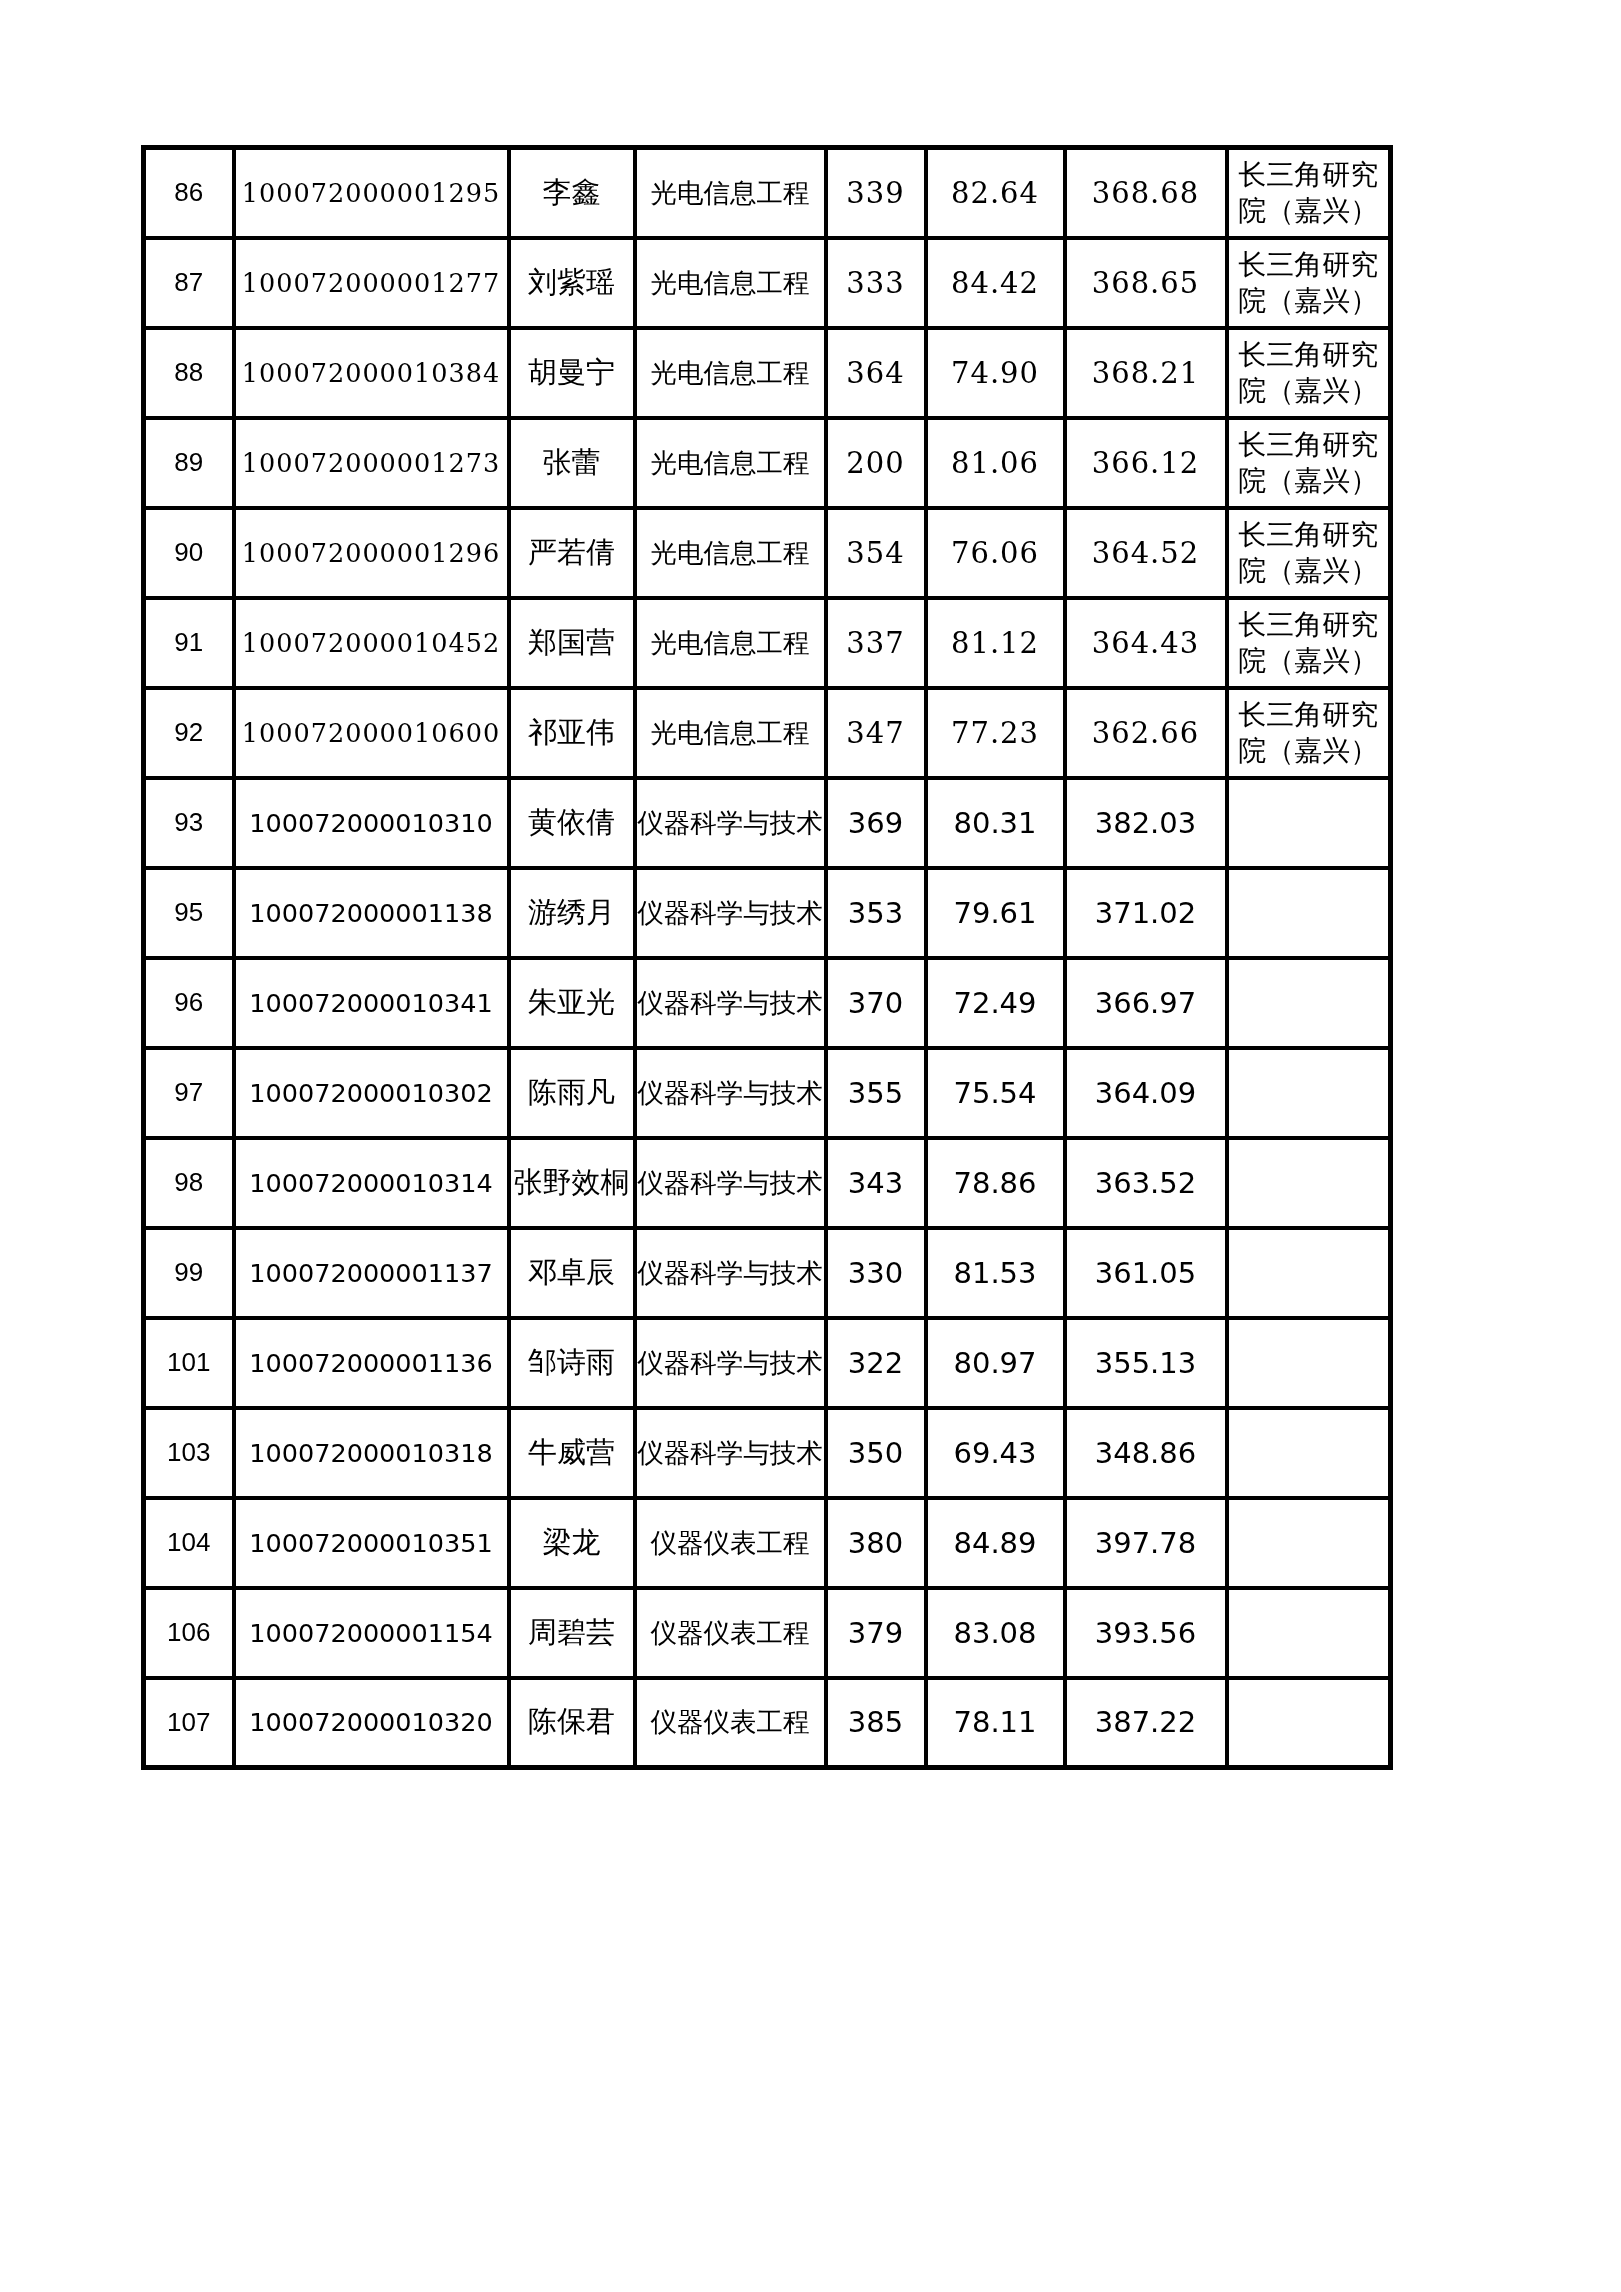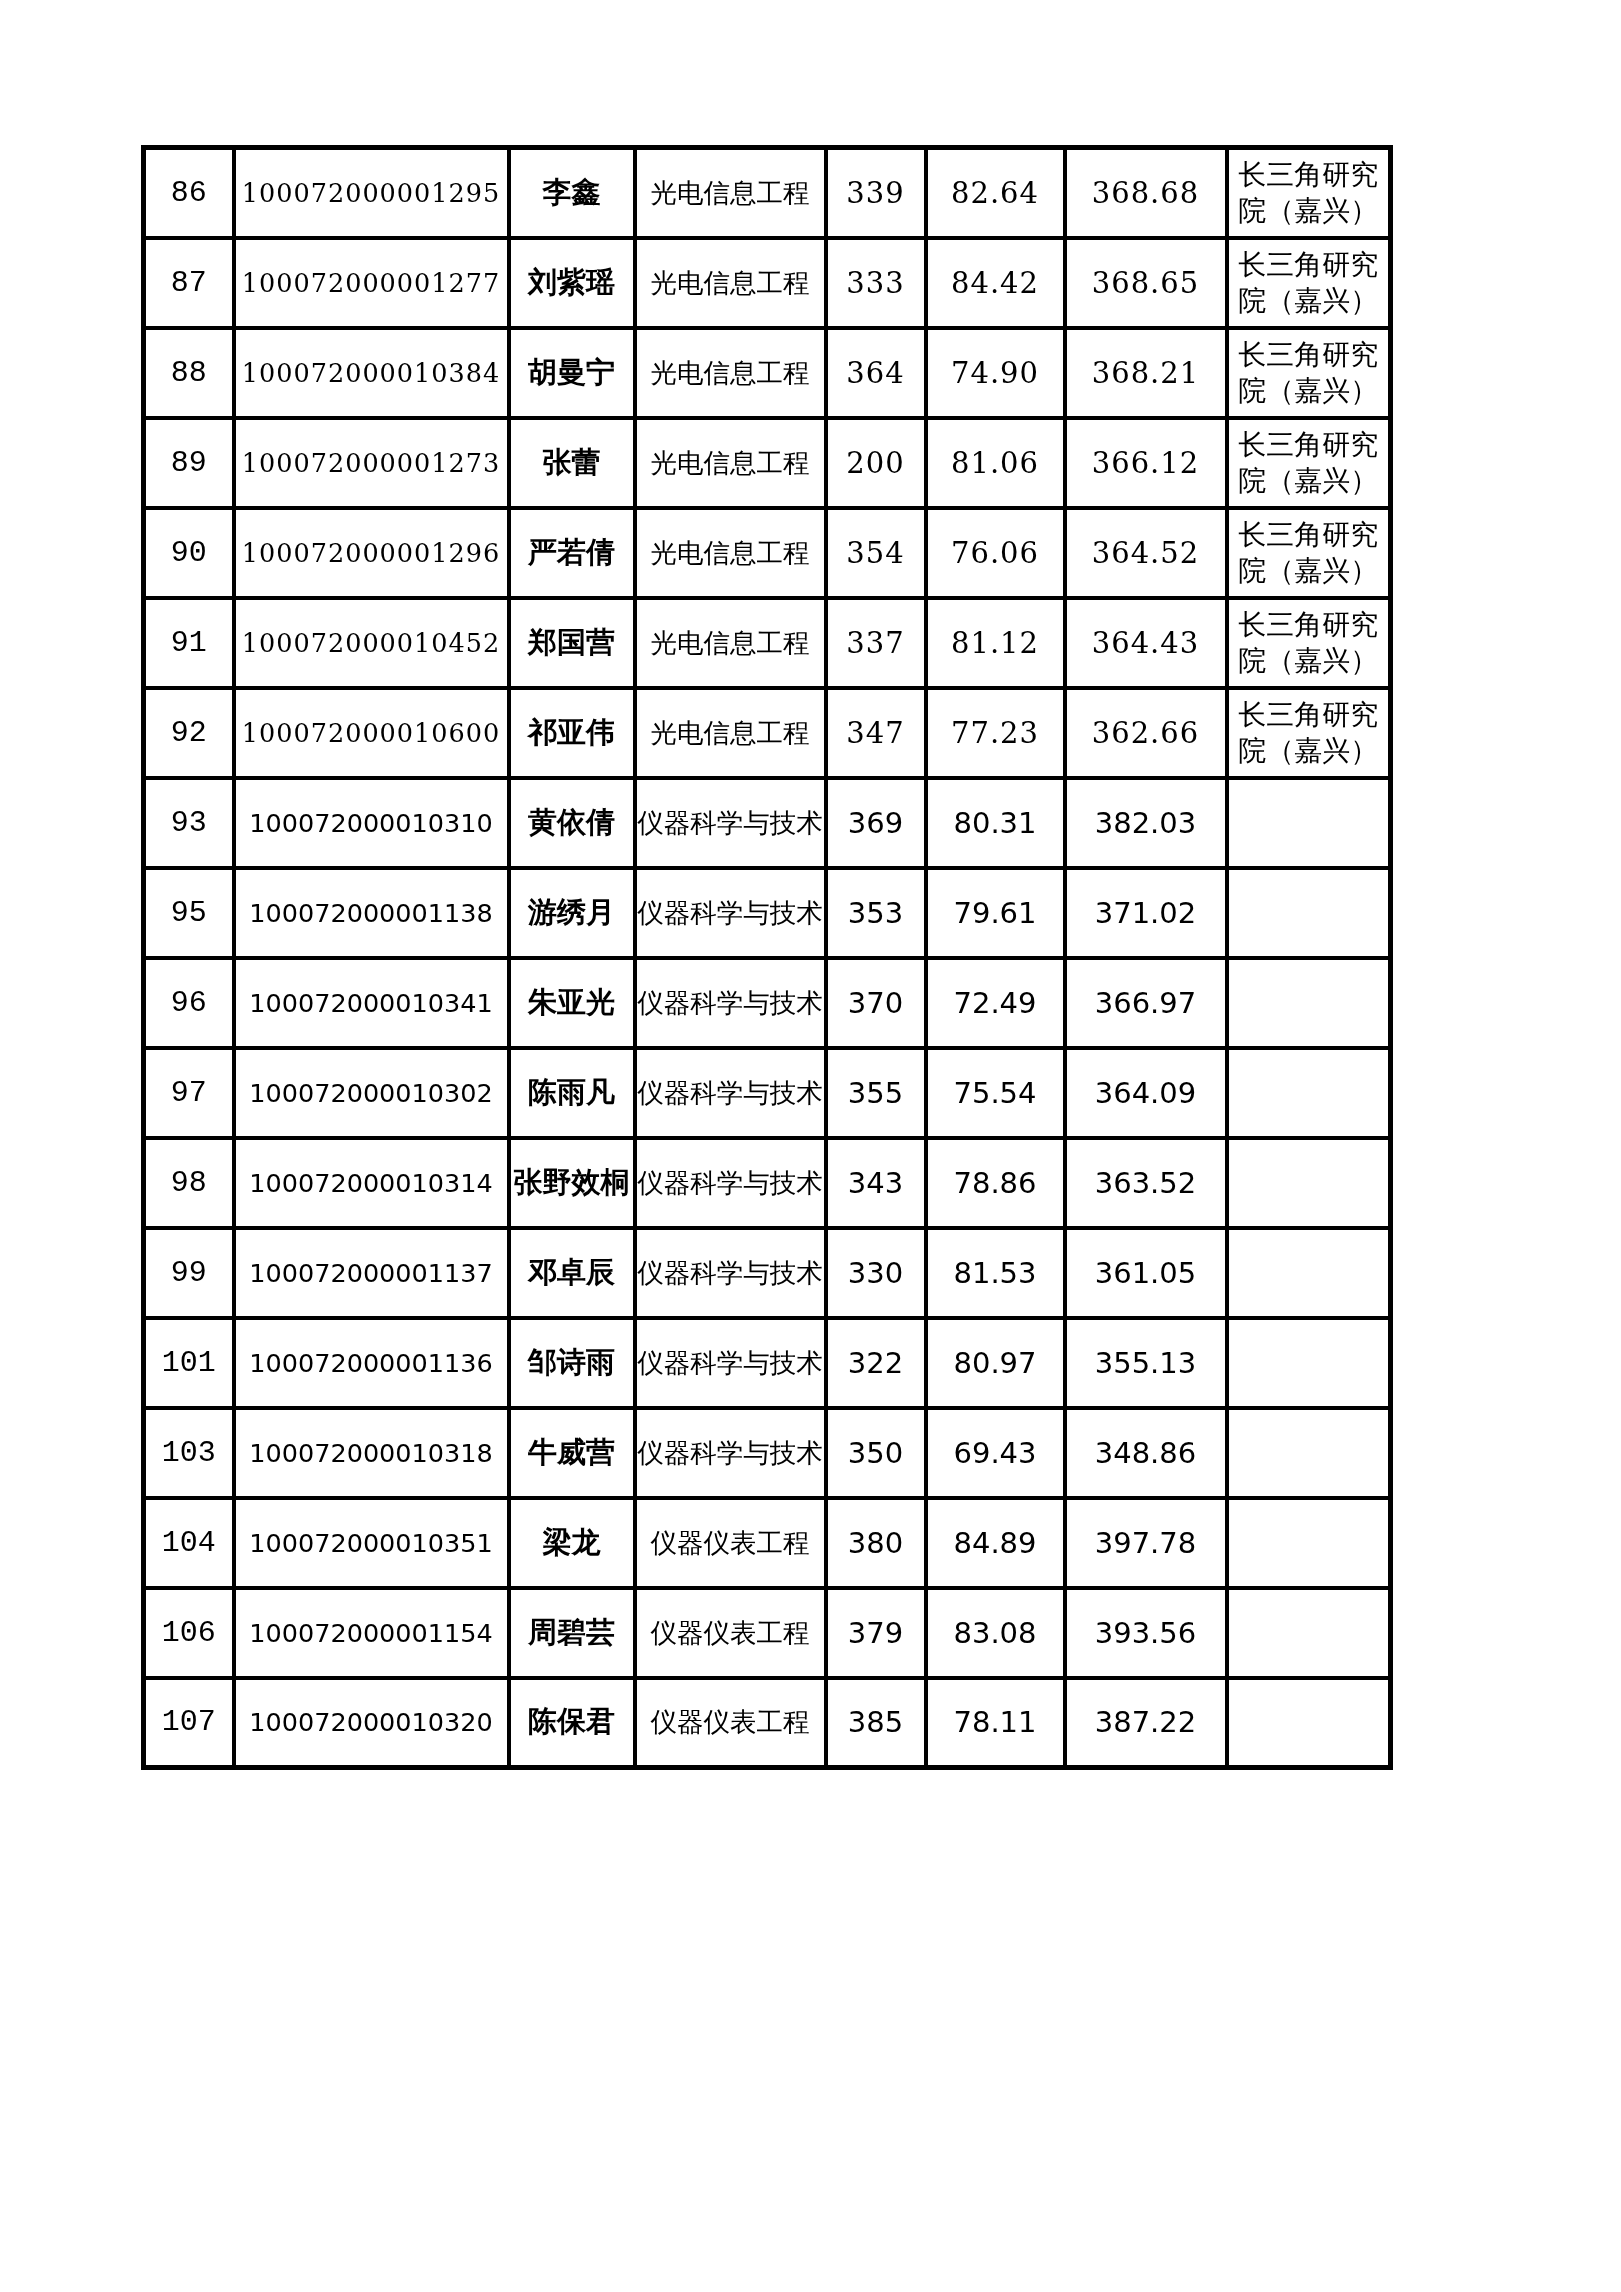--- a/index.html
+++ b/index.html
@@ -34,29 +34,28 @@
   table.results td {
     border: 4.9px solid #000000;
     text-align: center;
     vertical-align: middle;
     padding: 0;
     overflow: hidden;
     color: #000000;
   }
   
   td.c-rank {
-    font-family: Liberation Mono, monospace;
-    font-size: 30px;
+    font-family: Liberation Sans, sans-serif;
+    font-size: 26px;
   }
   td.c-id {
     font-size: 25.5px;
   }
   td.c-name {
     font-size: 29px;
-    font-weight: bold;
   }
   td.c-major {
     font-size: 26.5px;
     white-space: nowrap;
   }
   td.c-s1, td.c-s2, td.c-total {
     font-size: 29px;
   }
   td.c-note {
     font-size: 28px;

